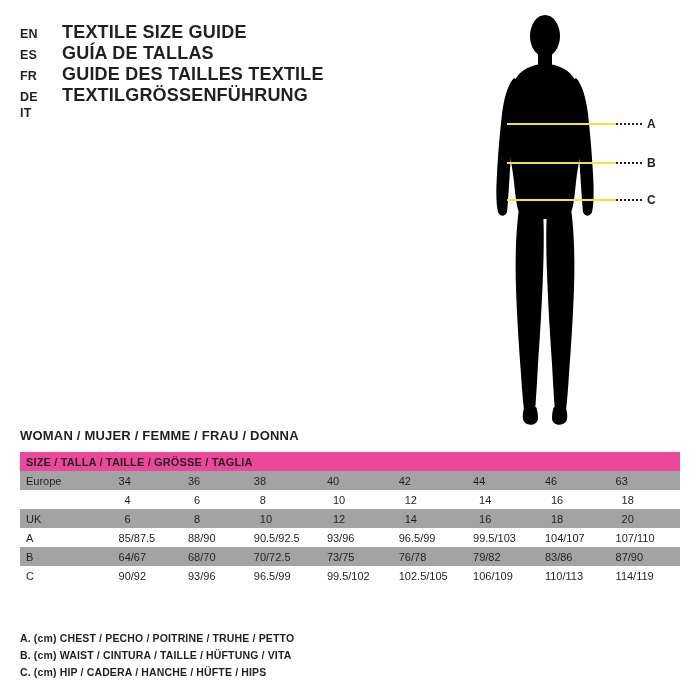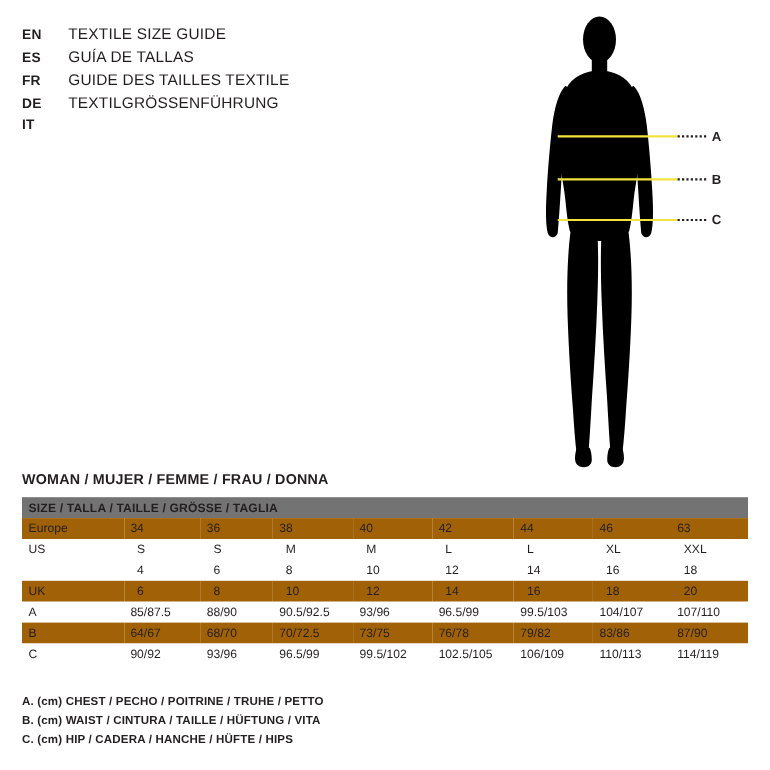--- a/index.html
+++ b/index.html
@@ -34,22 +34,22 @@
     margin-bottom: 1px;
   }
   .lang-code {
     width: 42px;
     flex: 0 0 42px;
     font-size: 12.5px;
     font-weight: bold;
     letter-spacing: 0.2px;
   }
   .lang-title {
-    font-size: 14px;
-    font-weight: normal;
+    font-size: 18px;
+    font-weight: bold;
     letter-spacing: 0.2px;
     text-transform: uppercase;
     text-align: right;
   }
 
   
   .figure-wrap {
     position: absolute;
     left: 470px;
     top: 8px;
@@ -98,26 +98,26 @@
     border-collapse: collapse;
     font-size: 11px;
   }
   table.size-table td {
     height: 19px;
     padding: 0 0 0 6px;
     vertical-align: middle;
     white-space: nowrap;
   }
   tr.head-row td {
-    background: #737373;
+    background: #ec4899;
     font-weight: bold;
     font-size: 11px;
     letter-spacing: 0.15px;
   }
-  tr.shade td { background: #a16207; }
+  tr.shade td { background: #a3a3a3; }
   tr.plain td { background: #ffffff; }
   td.label-col { width: 120px; font-weight: normal; }
   td.val { width: 75px; text-align: left; }
   td.val.center-ish { padding-left: 12px; }
 
   
   .notes {
     position: absolute;
     left: 20px;
     top: 632px;
@@ -248,31 +248,20 @@
       <td class="val">34</td>
       <td class="val">36</td>
       <td class="val">38</td>
       <td class="val">40</td>
       <td class="val">42</td>
       <td class="val">44</td>
       <td class="val">46</td>
       <td class="val">63</td>
     </tr>
 
-    <tr class="plain">
-      <td class="label-col">US</td>
-      <td class="val center-ish">S</td>
-      <td class="val center-ish">S</td>
-      <td class="val center-ish">M</td>
-      <td class="val center-ish">M</td>
-      <td class="val center-ish">L</td>
-      <td class="val center-ish">L</td>
-      <td class="val center-ish">XL</td>
-      <td class="val center-ish">XXL</td>
-    </tr>
 
     <tr class="plain">
       <td class="label-col"></td>
       <td class="val center-ish">4</td>
       <td class="val center-ish">6</td>
       <td class="val center-ish">8</td>
       <td class="val center-ish">10</td>
       <td class="val center-ish">12</td>
       <td class="val center-ish">14</td>
       <td class="val center-ish">16</td>

